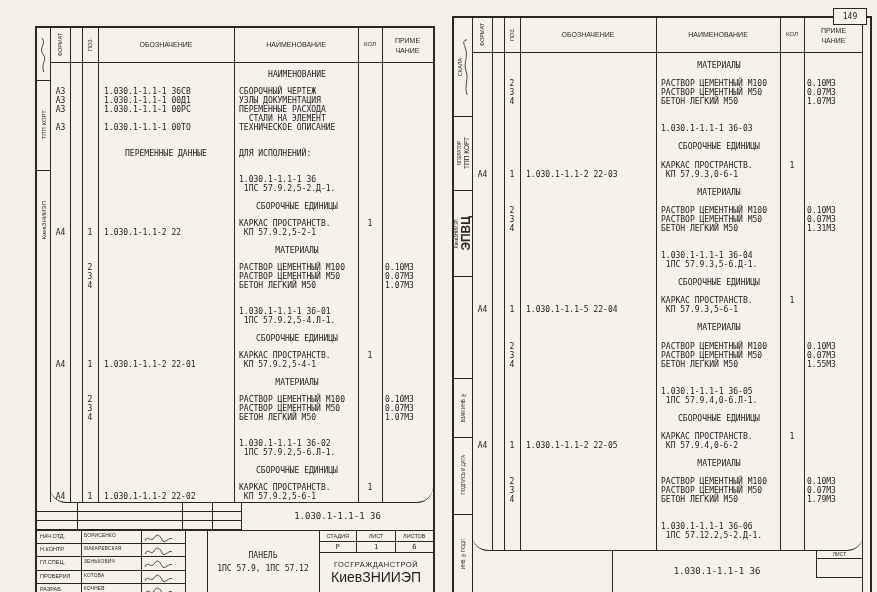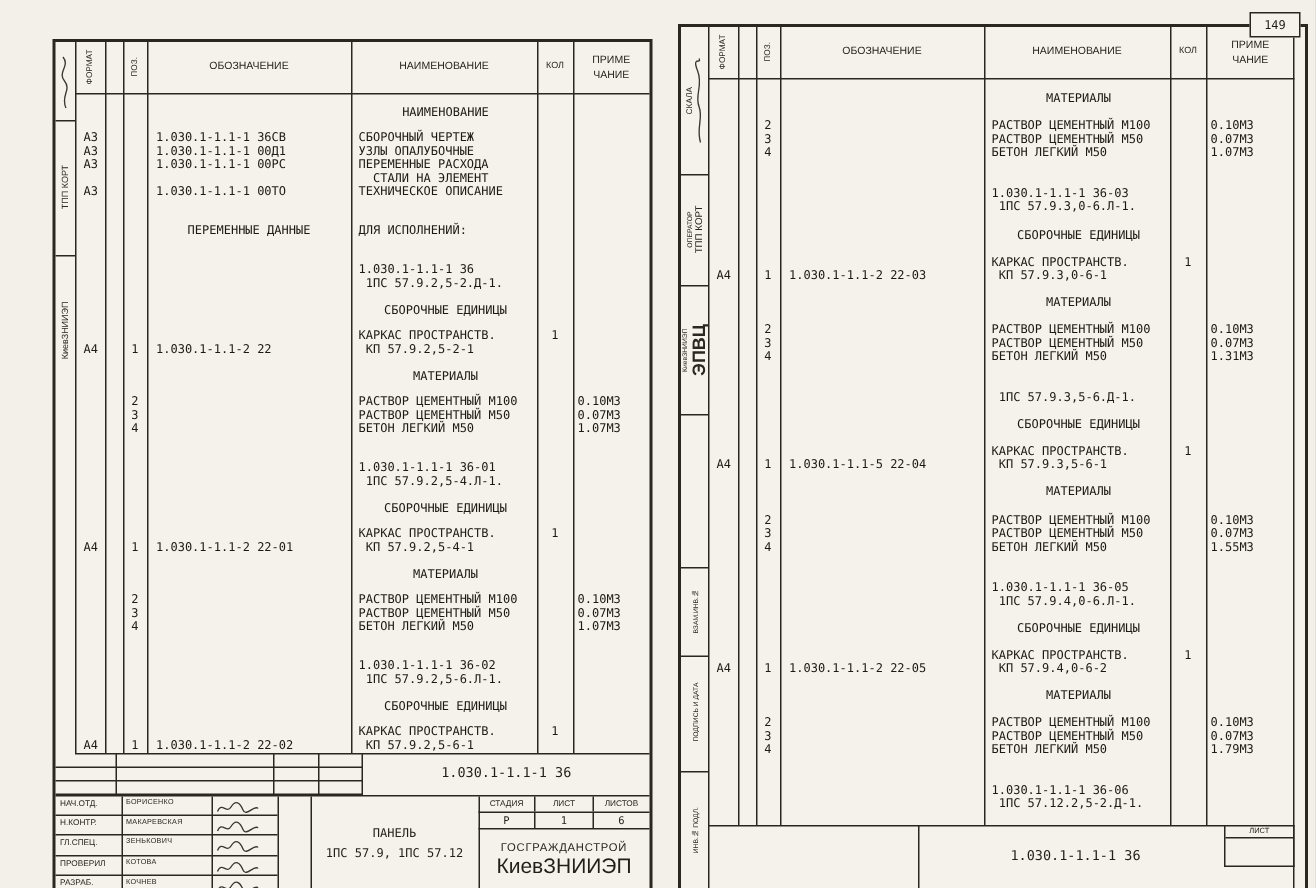--- a/index.html
+++ b/index.html
@@ -14,21 +14,21 @@
   .mstrip{position:absolute;left:0;top:0;width:13px;border-right:1px solid #2a2721;}
   .page.left .mstrip{height:474px;}
   .page.right .mstrip{width:18px;height:574px;}
   .vtext{writing-mode:vertical-rl;transform:rotate(180deg);white-space:nowrap;
          font-family:"Liberation Sans",sans-serif;color:#2a2721;}
   .mbox{position:absolute;left:0;width:100%;border-bottom:1px solid #2a2721;
         display:flex;align-items:center;justify-content:center;overflow:hidden;}
   .redge{position:absolute;right:0;top:0;bottom:0;width:7px;border-left:1px solid #2a2721;}
 
   
-  .twrap{position:absolute;top:0;}
+  .twrap{position:absolute;top:0;border-radius:16px;}
   .page.left .twrap{left:13px;width:383px;height:474px;border-bottom:1.5px solid #2a2721;}
   .page.right .twrap{left:18px;width:391px;height:532px;border-bottom:1.5px solid #2a2721;}
   .thead{position:absolute;left:0;top:0;right:0;height:34px;border-bottom:1.2px solid #2a2721;}
   .thead .h{position:absolute;font-family:"Liberation Sans",sans-serif;font-size:7px;
             text-align:center;color:#2a2721;}
   .hv{position:absolute;top:2px;height:30px;display:flex;align-items:center;justify-content:center;
       font-size:5.5px;}
   .vline{position:absolute;top:0;bottom:0;width:1px;background:#2a2721;}
   .tbody{position:absolute;left:0;right:0;top:34px;bottom:0;overflow:hidden;}
   .line{position:relative;font-size:8px;letter-spacing:0;color:#1d1a16;}
@@ -170,21 +170,21 @@
             <span class="c-o">1.030.1-1.1-1 36СВ</span>
             <span class="c-n">СБОРОЧНЫЙ ЧЕРТЕЖ</span>
             <span class="c-k"></span>
             <span class="c-r"></span>
           </div>
 
           <div class="line">
             <span class="c-f">А3</span>
             <span class="c-p"></span>
             <span class="c-o">1.030.1-1.1-1 00Д1</span>
-            <span class="c-n">УЗЛЫ ОПАЛУБОЧНЫЕ</span>
+            <span class="c-n">УЗЛЫ ДОКУМЕНТАЦИЯ</span>
             <span class="c-k"></span>
             <span class="c-r"></span>
           </div>
 
           <div class="line">
             <span class="c-f">А3</span>
             <span class="c-p"></span>
             <span class="c-o">1.030.1-1.1-1 00РС</span>
             <span class="c-n">ПЕРЕМЕННЫЕ РАСХОДА</span>
             <span class="c-k"></span>
@@ -810,28 +810,20 @@
 
           <div class="line">
             <span class="c-f"></span>
             <span class="c-p"></span>
             <span class="c-o"></span>
             <span class="c-n">1.030.1-1.1-1 36-03</span>
             <span class="c-k"></span>
             <span class="c-r"></span>
           </div>
 
-          <div class="line">
-            <span class="c-f"></span>
-            <span class="c-p"></span>
-            <span class="c-o"></span>
-            <span class="c-n"> 1ПС 57.9.3,0-6.Л-1.</span>
-            <span class="c-k"></span>
-            <span class="c-r"></span>
-          </div>
 
           <div class="line">
             <span class="c-f"></span>
             <span class="c-p"></span>
             <span class="c-o"></span>
             <span class="c-n"></span>
             <span class="c-k"></span>
             <span class="c-r"></span>
           </div>
 
@@ -936,20 +928,28 @@
 
           <div class="line">
             <span class="c-f"></span>
             <span class="c-p"></span>
             <span class="c-o"></span>
             <span class="c-n"></span>
             <span class="c-k"></span>
             <span class="c-r"></span>
           </div>
 
+          <div class="line">
+            <span class="c-f"></span>
+            <span class="c-p"></span>
+            <span class="c-o"></span>
+            <span class="c-n">1.030.1-1.1-1 36-04</span>
+            <span class="c-k"></span>
+            <span class="c-r"></span>
+          </div>
 
           <div class="line">
             <span class="c-f"></span>
             <span class="c-p"></span>
             <span class="c-o"></span>
             <span class="c-n"> 1ПС 57.9.3,5-6.Д-1.</span>
             <span class="c-k"></span>
             <span class="c-r"></span>
           </div>
 

